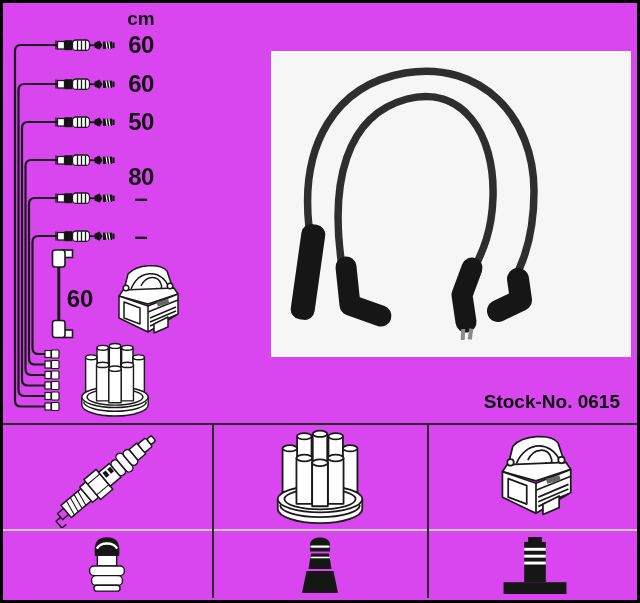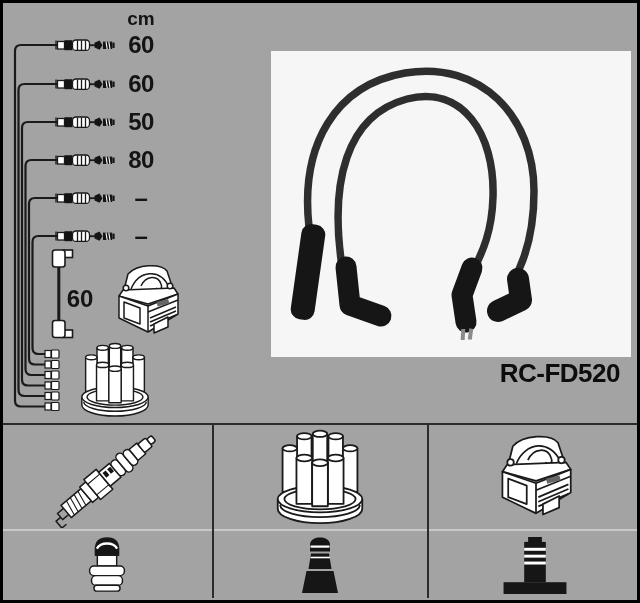--- a/index.html
+++ b/index.html
@@ -1,17 +1,17 @@
 <!DOCTYPE html>
 <html><head>
 <meta charset="utf-8">
 <style>
   html,body{margin:0;padding:0;background:#888;}
   .page{
-    position:relative;width:640px;height:603px;background:#a3a3a3;
+    position:relative;width:640px;height:603px;background:#d946ef;
     font-family:"Liberation Sans",sans-serif;color:#111;overflow:hidden;
   }
   .abs{position:absolute;}
   .frame{position:absolute;inset:0;border:3px solid #000;pointer-events:none;z-index:60;}
   .num{
     position:absolute;left:120px;width:42px;text-align:center;
     font-size:24px;line-height:1;font-weight:700;letter-spacing:-0.5px;color:#141414;
   }
   .cm{
     position:absolute;left:120px;top:9px;width:42px;text-align:center;
@@ -192,21 +192,21 @@
       <use href="#sym-cable" width="62" height="16"></use>
     </svg>
   <svg class="abs" style="left:53px;top:228px;width:62px;height:16px">
       <use href="#sym-cable" width="62" height="16"></use>
     </svg>
 
   <div class="cm">cm</div>
   <div class="num" style="top:33px">60</div>
   <div class="num" style="top:72px">60</div>
   <div class="num" style="top:110px">50</div>
-  <div class="num" style="top:148px">80</div>
+  <div class="num" style="top:165px">80</div>
   <div class="num" style="top:186px">–</div>
   <div class="num" style="top:224px">–</div>
   <div class="coil-len">60</div>
 
   <svg class="abs" style="left:110px;top:262px;width:76px;height:72px">
       <use href="#sym-coil" width="76" height="72"></use>
     </svg>
   <svg class="abs" style="left:79px;top:342px;width:72px;height:78px">
       <use href="#sym-cap" width="72" height="78"></use>
     </svg>
@@ -222,21 +222,21 @@
           <rect x="31" y="179" width="24" height="96" rx="10" fill="#161616"></rect>
         </g>
       <path d="M81,222 L85,260 L116,271" fill="none" stroke="#161616" stroke-width="21" stroke-linecap="round" stroke-linejoin="round"></path>
       <path d="M207,223 L197,250 L201,277" fill="none" stroke="#161616" stroke-width="21" stroke-linecap="round" stroke-linejoin="round"></path>
       <rect x="196" y="284" width="4" height="11" fill="#8a8a8a" transform="rotate(3 198 289)"></rect>
       <rect x="203.5" y="283.5" width="4" height="11" fill="#8a8a8a" transform="rotate(8 205 289)"></rect>
       <path d="M253,234 L256,255 L233,266" fill="none" stroke="#161616" stroke-width="22" stroke-linecap="round" stroke-linejoin="round"></path>
     </g>
   </svg>
 
-  <div class="part-code">RC-FD520</div>
+  <div class="stock-no">Stock-No. 0615</div>
 
   <div class="gline" style="left:2px;right:2px;top:423px;height:2px"></div>
   <div class="gline-light" style="left:2px;right:2px;top:529px;height:2px"></div>
   <div class="gline" style="left:212px;top:424px;width:2px;height:174px"></div>
   <div class="gline" style="left:427px;top:424px;width:2px;height:174px"></div>
 
   <svg class="abs" style="left:40px;top:428px;width:132px;height:100px" viewBox="0 0 132 100">
     <g transform="translate(66,50) rotate(-40) translate(-70,-30)">
       <use href="#sym-plug" width="140" height="60"></use>
     </g>

